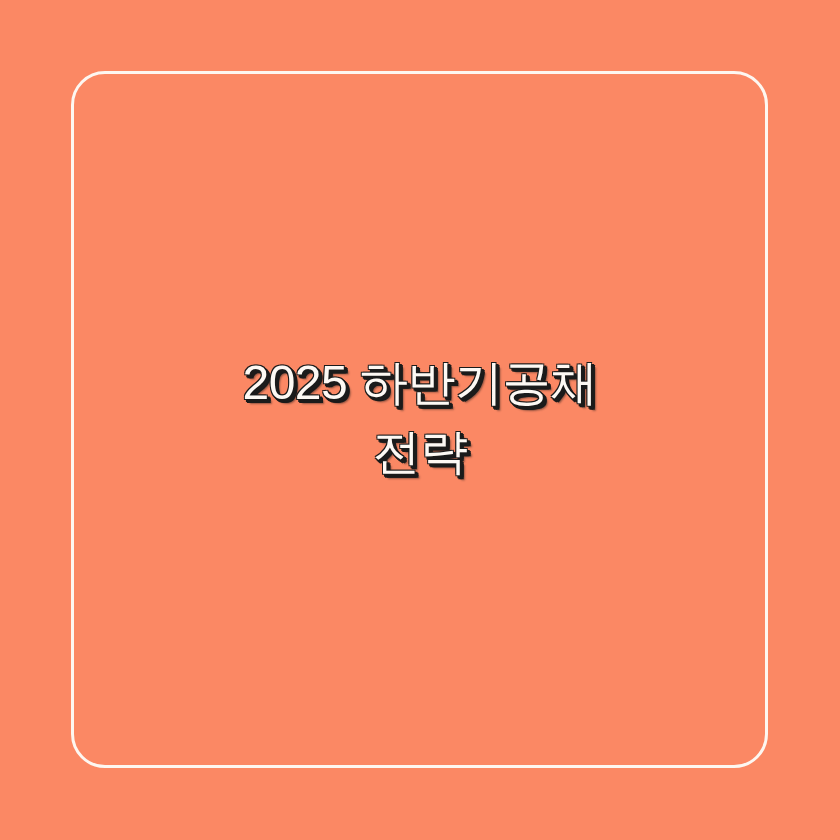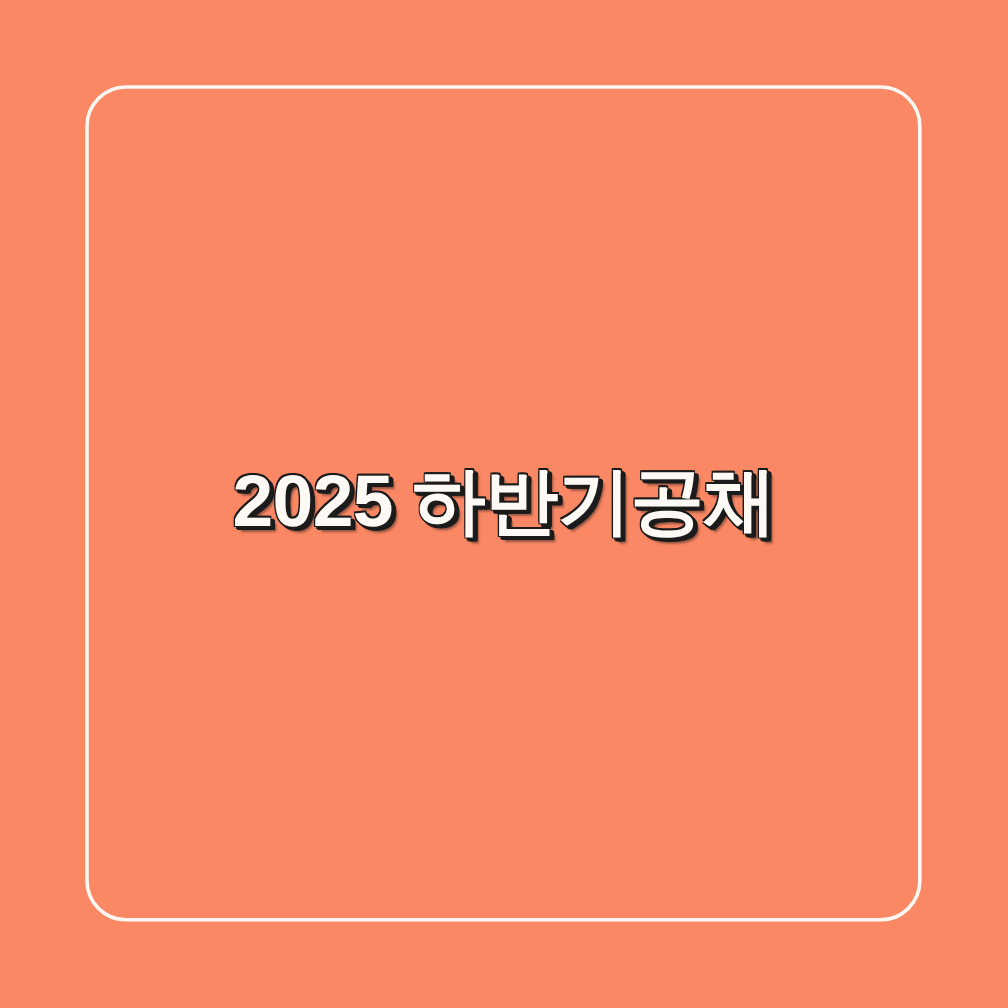--- a/index.html
+++ b/index.html
@@ -44,23 +44,23 @@
     align-items: center;
     justify-content: center;
     padding-bottom: 6px;
     box-sizing: border-box;
   }
 
   .hl-line {
     display: block;
     width: 100%;
     text-align: center;
-    font-size: 61px;
+    font-size: 48px;
     line-height: 69px;
-    font-weight: 700;
+    font-weight: 400;
     letter-spacing: -0.5px;
     color: #fdf9f4;
     white-space: nowrap;
     text-shadow:
        3px  3px 0 #1b1b1b,
        4px  4px 0 #1b1b1b,
        2px  4px 0 #1b1b1b,
        4px  2px 0 #1b1b1b,
        1px  3px 0 #1b1b1b,
        3px  1px 0 #1b1b1b,
@@ -72,15 +72,16 @@
 </style>
 </head>
 <body>
 
 <div id="canvas">
 
   <div id="frame"></div>
 
   <div id="headline">
     <span class="hl-line">2025 하반기공채</span>
+    <span class="hl-line">전략</span>
   </div>
 
 </div>
 
 </body></html>

